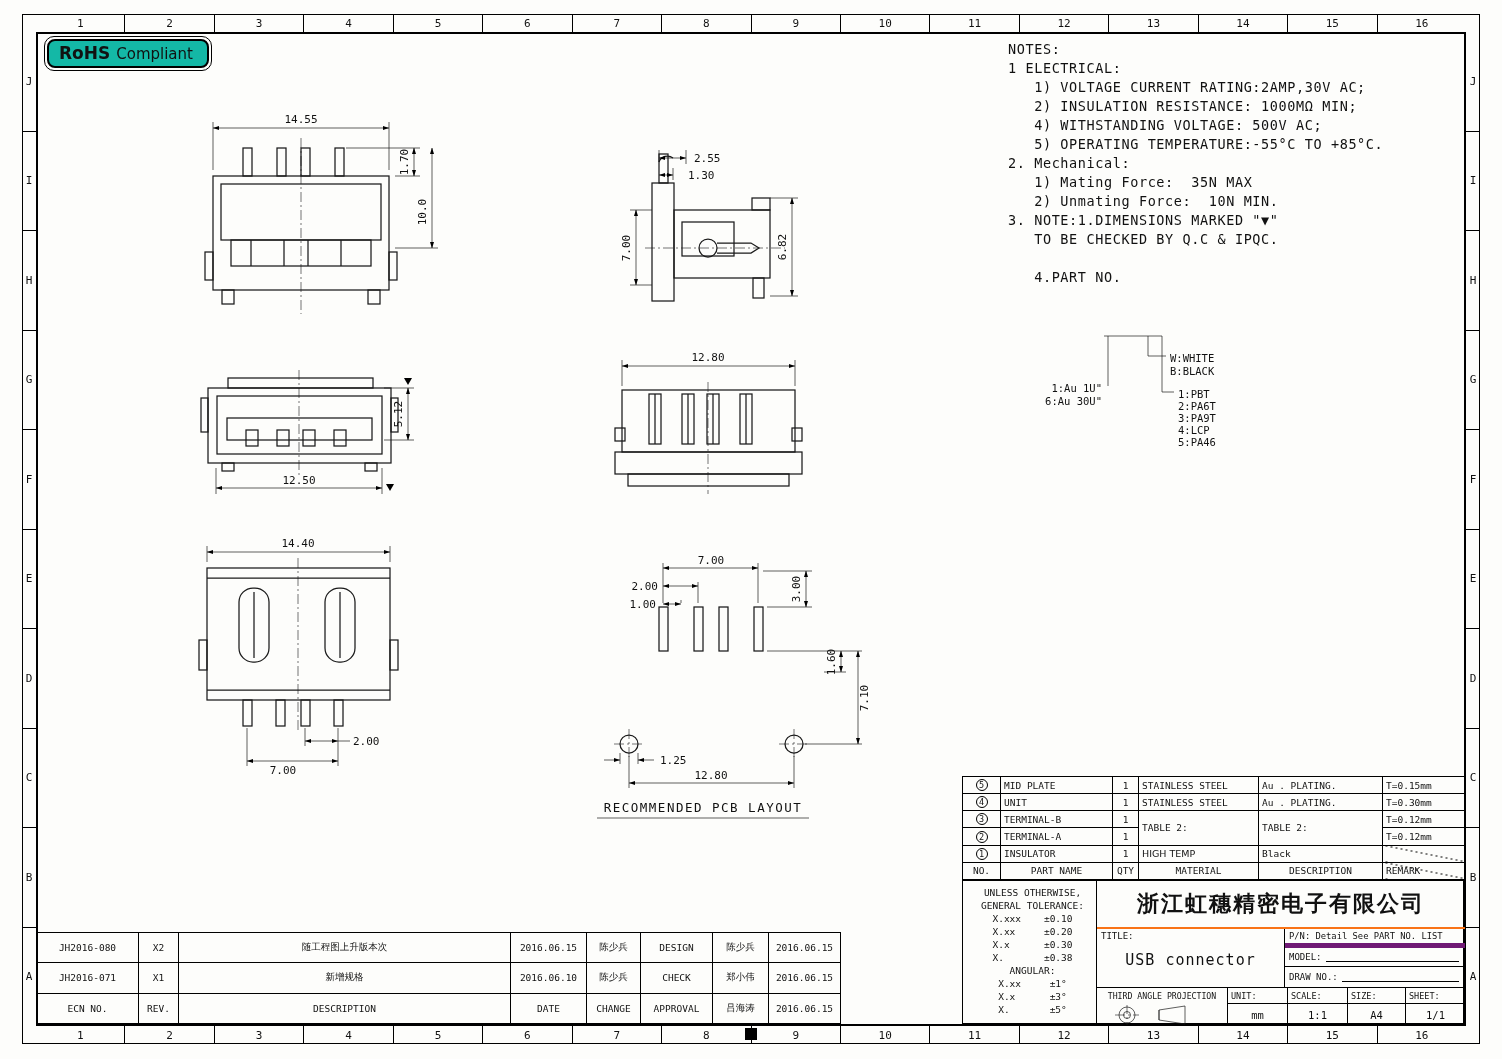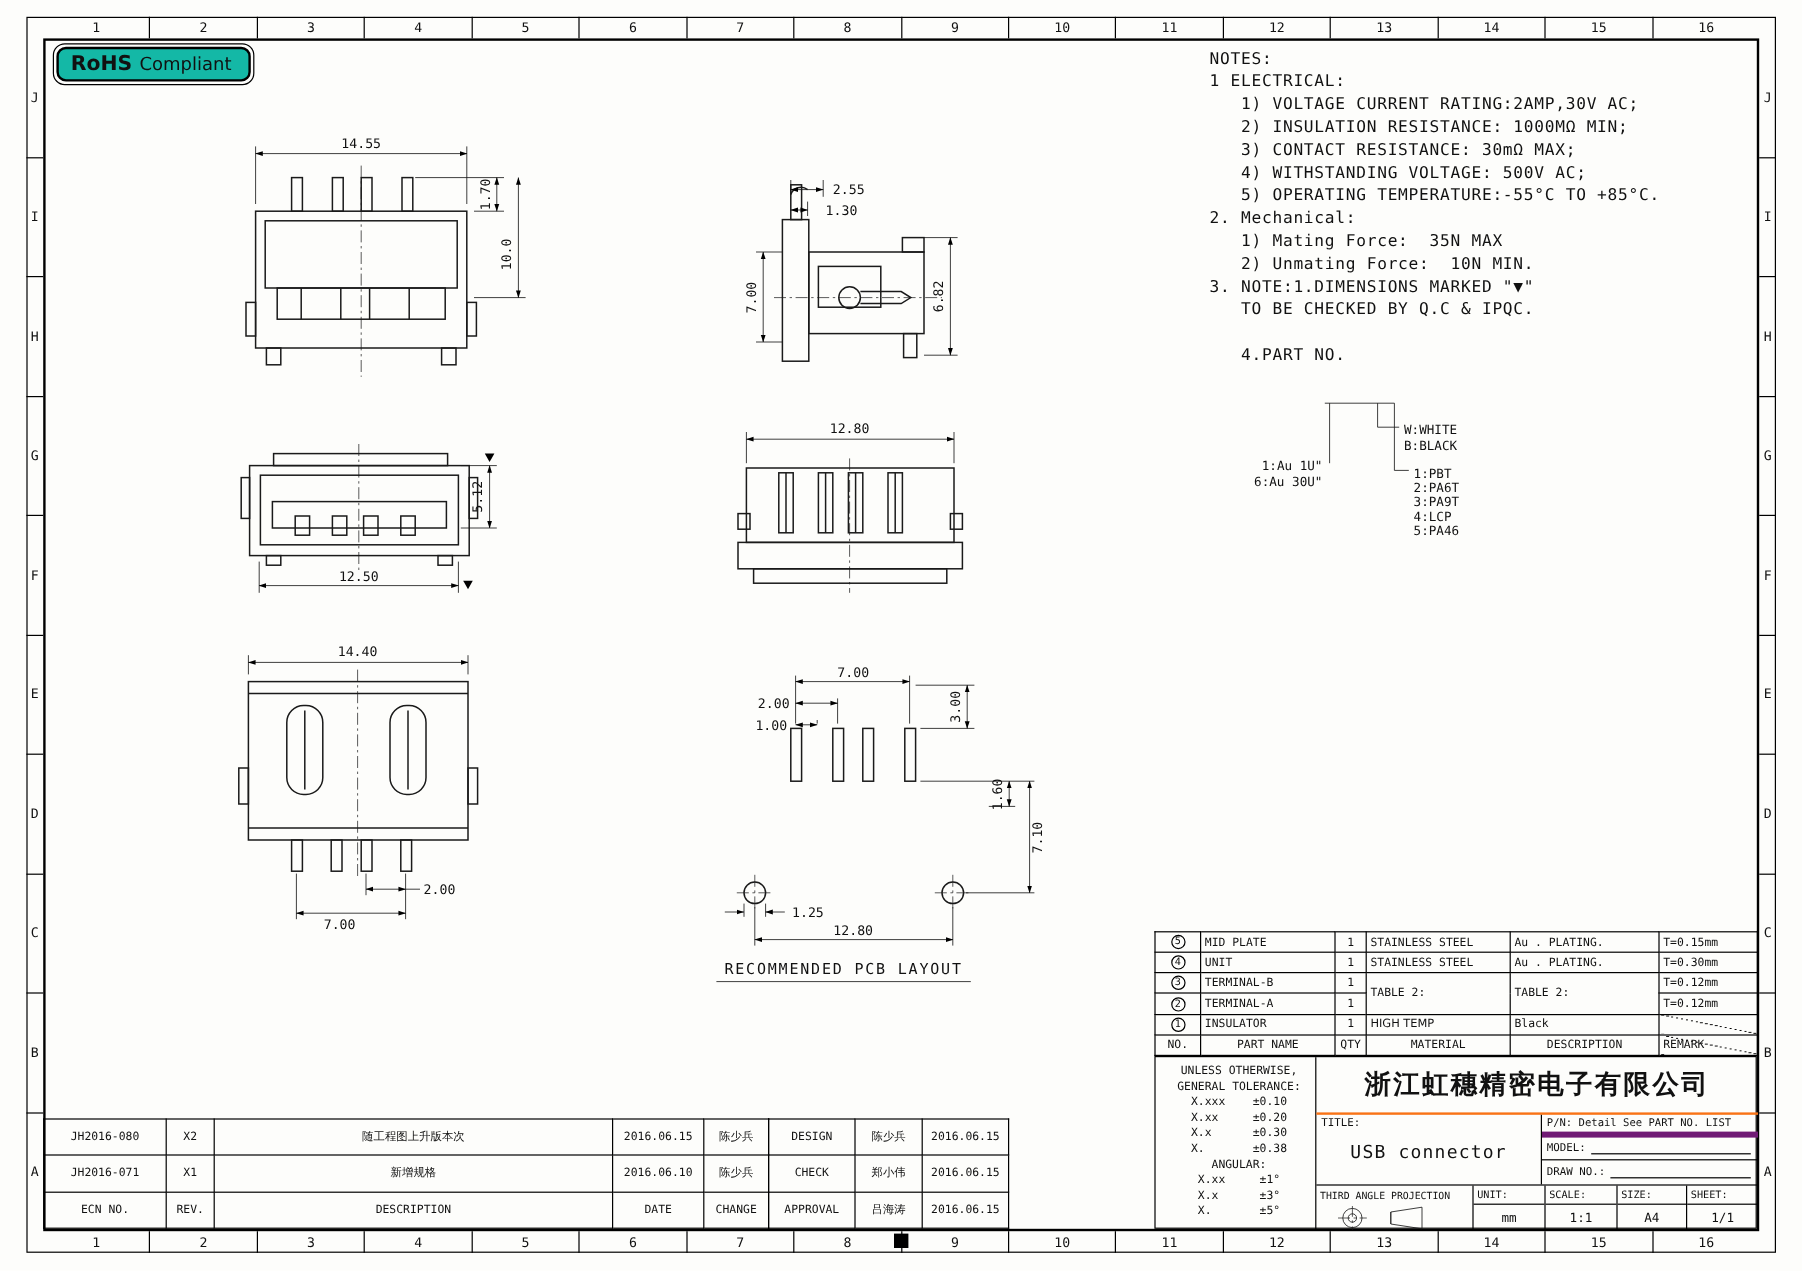--- a/index.html
+++ b/index.html
@@ -73,21 +73,21 @@
   .titlecell .val { text-align:center; margin-top:10px; font-size:15px; letter-spacing:1px; }
   .pncell   { position:absolute; left:322px; top:48px; width:180px; height:19px; border-bottom:5px solid #701a75;
               display:flex; align-items:center; padding:0 4px; font-size:8.8px; }
   .modelcell{ position:absolute; left:322px; top:67px; width:180px; height:19px; border-bottom:1px solid #000;
               display:flex; align-items:center; padding:0 4px; font-size:9px; }
   .drawcell { position:absolute; left:322px; top:86px; width:180px; height:20px;
               display:flex; align-items:center; padding:0 4px; font-size:9px; }
   .fill-line { flex:1; border-bottom:1px solid #000; margin:0 2px 0 4px; height:1px; align-self:center; margin-top:8px; }
   .botrow { position:absolute; left:134px; top:106px; width:368px; height:38px; border-top:1px solid #000; display:flex; }
   .bcell { border-left:1px solid #000; display:flex; flex-direction:column; }
-  .bcell:first-child { border-left:none; }
+  .bcell:first-child { border-left:none;text-align:center; }
   .bcell .lab { height:16px; line-height:16px; padding:0 3px; font-size:8.5px; border-bottom:1px solid #000; }
   .bcell .val { flex:1; display:flex; align-items:center; justify-content:center; font-size:10.5px; }
   .proj { width:130px; }
   .proj .lab { border-bottom:none; font-size:8.2px; }
   .unit { width:60px; } .scale { width:60px; } .size { width:58px; } .sheetc { flex:1; }
 </style>
 </head>
 <body>
 
 <div class="sheet">
@@ -165,21 +165,20 @@
       <span class="rohs-brand">RoHS</span><span class="rohs-label">Compliant</span>
     </div>
   </div>
 
   <div class="notes">
 
   <div class="note-line">NOTES:</div>
       <div class="note-line">1 ELECTRICAL:</div>
       <div class="note-line">   1) VOLTAGE CURRENT RATING:2AMP,30V AC;</div>
       <div class="note-line">   2) INSULATION RESISTANCE: 1000MΩ MIN;</div>
-      <div class="note-line">   3) CONTACT RESISTANCE: 30mΩ MAX;</div>
       <div class="note-line">   4) WITHSTANDING VOLTAGE: 500V AC;</div>
       <div class="note-line">   5) OPERATING TEMPERATURE:-55°C TO +85°C.</div>
       <div class="note-line">2. Mechanical:</div>
       <div class="note-line">   1) Mating Force:  35N MAX</div>
       <div class="note-line">   2) Unmating Force:  10N MIN.</div>
       <div class="note-line">3. NOTE:1.DIMENSIONS MARKED "▼"</div>
       <div class="note-line">   TO BE CHECKED BY Q.C &amp; IPQC.</div>
       <div class="note-line"></div>
       <div class="note-line">   4.PART NO.</div>
     </div>

